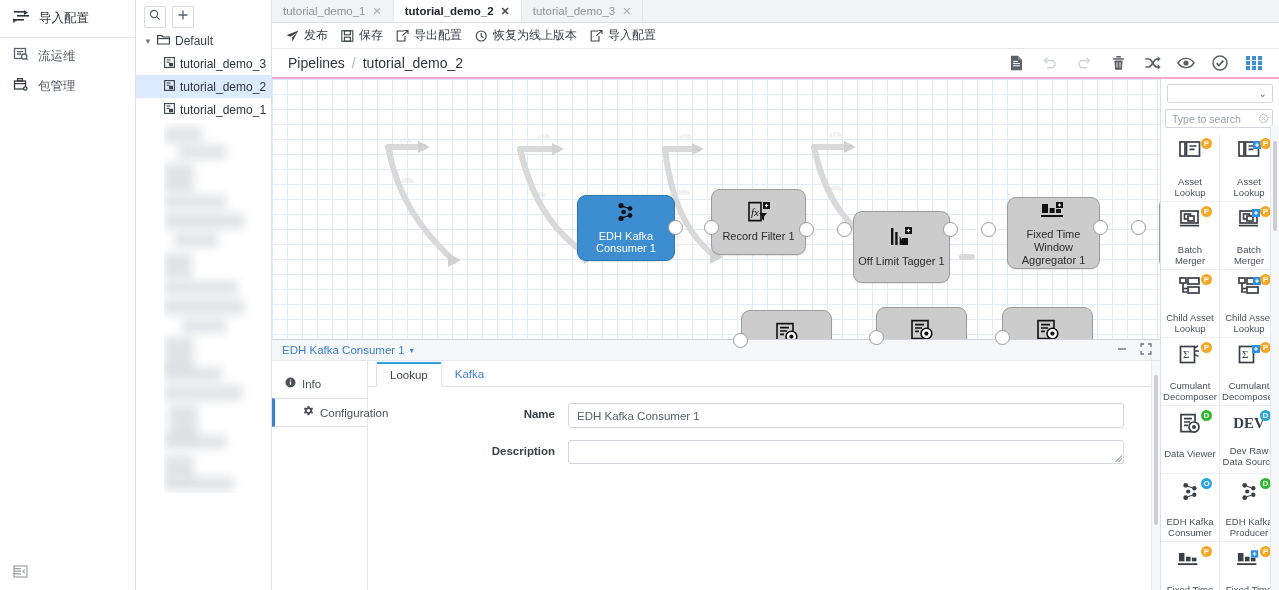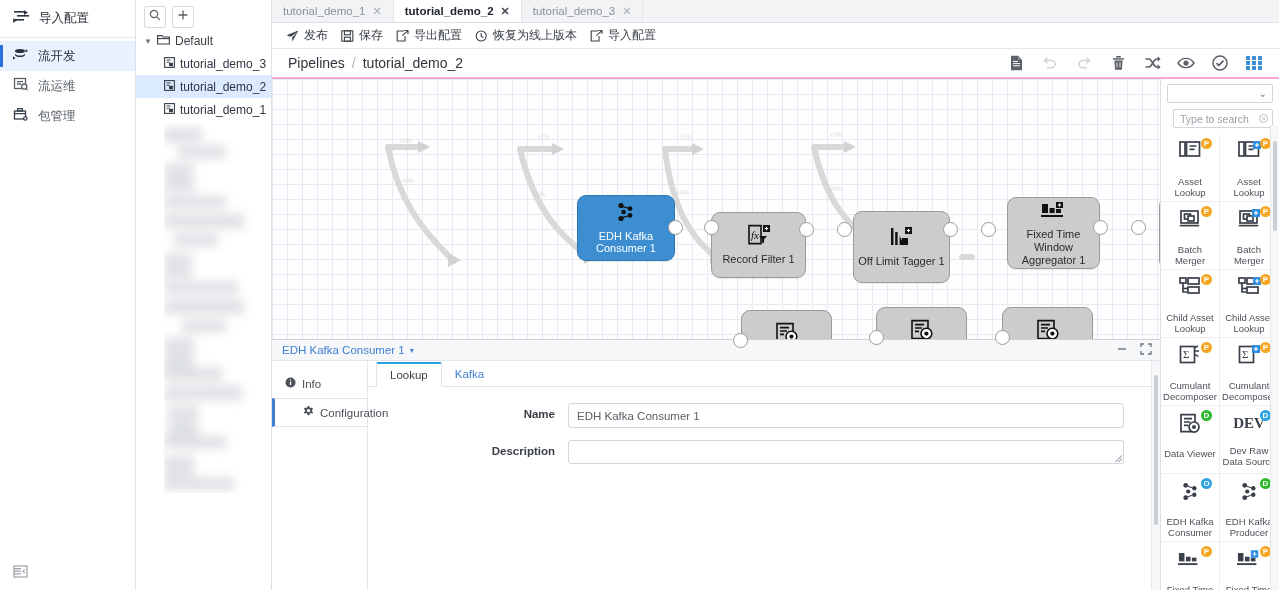--- a/index.html
+++ b/index.html
@@ -128,21 +128,21 @@
     width: 119px; flex: 0 0 119px; background: #fff;
     border-left: 1px solid #dcdfe5; display: flex; flex-direction: column; min-height: 0;
     position: relative;
   }
   .pal-select {
     margin: 5px 6px 0 6px; height: 19px; border: 1px solid #d2d5db; border-radius: 2px;
     background: #fff; display: flex; align-items: center; justify-content: flex-end;
     padding-right: 5px; font-size: 10px; color: #777; cursor: pointer;
   }
   .pal-search {
-    margin: 6px 6px 0 12px; height: 19px; border: 1px solid #d2d5db; border-radius: 2px;
+    margin: 6px 6px 0 4px; height: 19px; border: 1px solid #d2d5db; border-radius: 2px;
     background: #fff; display: flex; align-items: center; padding: 0 4px 0 6px;
     font-size: 10.5px; color: #9aa0a8; gap: 4px;
   }
   .pal-search span.ph { flex: 1; }
   .pal-grid { flex: 1; display: flex; flex-wrap: wrap; align-content: flex-start; overflow: hidden; margin-top: 6px; }
   .pitem {
     width: 59px; height: 68px; border-right: 1px solid #eceef1; border-bottom: 1px solid #eceef1;
     display: flex; flex-direction: column; align-items: center; justify-content: flex-start;
     padding-top: 7px; position: relative; cursor: grab; box-sizing: border-box;
   }
@@ -213,33 +213,20 @@
               <path d="M1 10h10v1.6H1z"></path>
           <path d="M11 1.2l4 2.4-4 2.4z"></path>
               <path d="M0 9.2l4 2.4-4 2.4z" opacity=".85"></path>
         </g>
           </svg>
       </span>
       <span class="brand-text">导入配置</span>
     </div>
     <div class="nav-sep"></div>
 
-    <div class="nav-item active">
-      <span>
-        <svg width="16" height="15" viewBox="0 0 16 15">
-            <g fill="#2b3340">
-          <ellipse cx="7" cy="4" rx="5" ry="2.1"></ellipse>
-              <path d="M2 6.4c0 1.2 2.3 2.1 5 2.1s5-.9 5-2.1v1.5c0 1.2-2.3 2.1-5 2.1s-5-.9-5-2.1z"></path>
-          <path d="M12.5 2.2l2.6 1.6-2.6 1.6z"></path>
-              <path d="M0 9.5l2.6 1.6L0 12.7z"></path>
-        </g>
-          </svg>
-      </span>
-      <span>流开发</span>
-    </div>
 
     <div class="nav-item">
       <span>
         <svg width="16" height="15" viewBox="0 0 16 15">
             <g fill="none" stroke="#5b616b" stroke-width="1.3">
           <rect x="1.5" y="1.5" width="11" height="10"></rect>
               <path d="M4 4.6h6M4 7h4"></path>
           <circle cx="11.2" cy="9.6" r="2.6" fill="#fff"></circle>
               <path d="M13 11.4l1.6 1.6"></path>
         </g>
@@ -605,21 +592,21 @@
                 <circle cx="15" cy="7.6" r="2.4"></circle>
                     <circle cx="15" cy="14.4" r="2.4"></circle>
                     <circle cx="8.6" cy="11" r="2.3"></circle>
                 <path d="M8 5.6l5 1.4M8 16.4l5-1.4M7.8 10.6h-1" stroke="#111" stroke-width="1.1"></path>
                   </g>
                 </svg>
             </span>
             <span class="nlabel">EDH Kafka Consumer 1</span>
           </div>
 
-          <div class="node" style="left:439px;top:133px;width:95px;height:66px">
+          <div class="node" style="left:439px;top:110px;width:95px;height:66px">
             <span class="nicon">
               <svg width="24" height="22" viewBox="0 0 24 22">
                   <g fill="none" stroke="#111" stroke-width="1.6">
                 <path d="M2 1.6h12v18H2z"></path>
                   </g>
                 <text x="4" y="15" font-family="Liberation Serif, serif" font-size="11" font-style="italic" fill="#111">fx</text>
                 <g fill="#111">
                     <path d="M12 12h8l-3 3.4v4l-2-1.2v-2.8z"></path>
                     <rect x="16" y="1" width="7" height="7"></rect>
                   </g>

